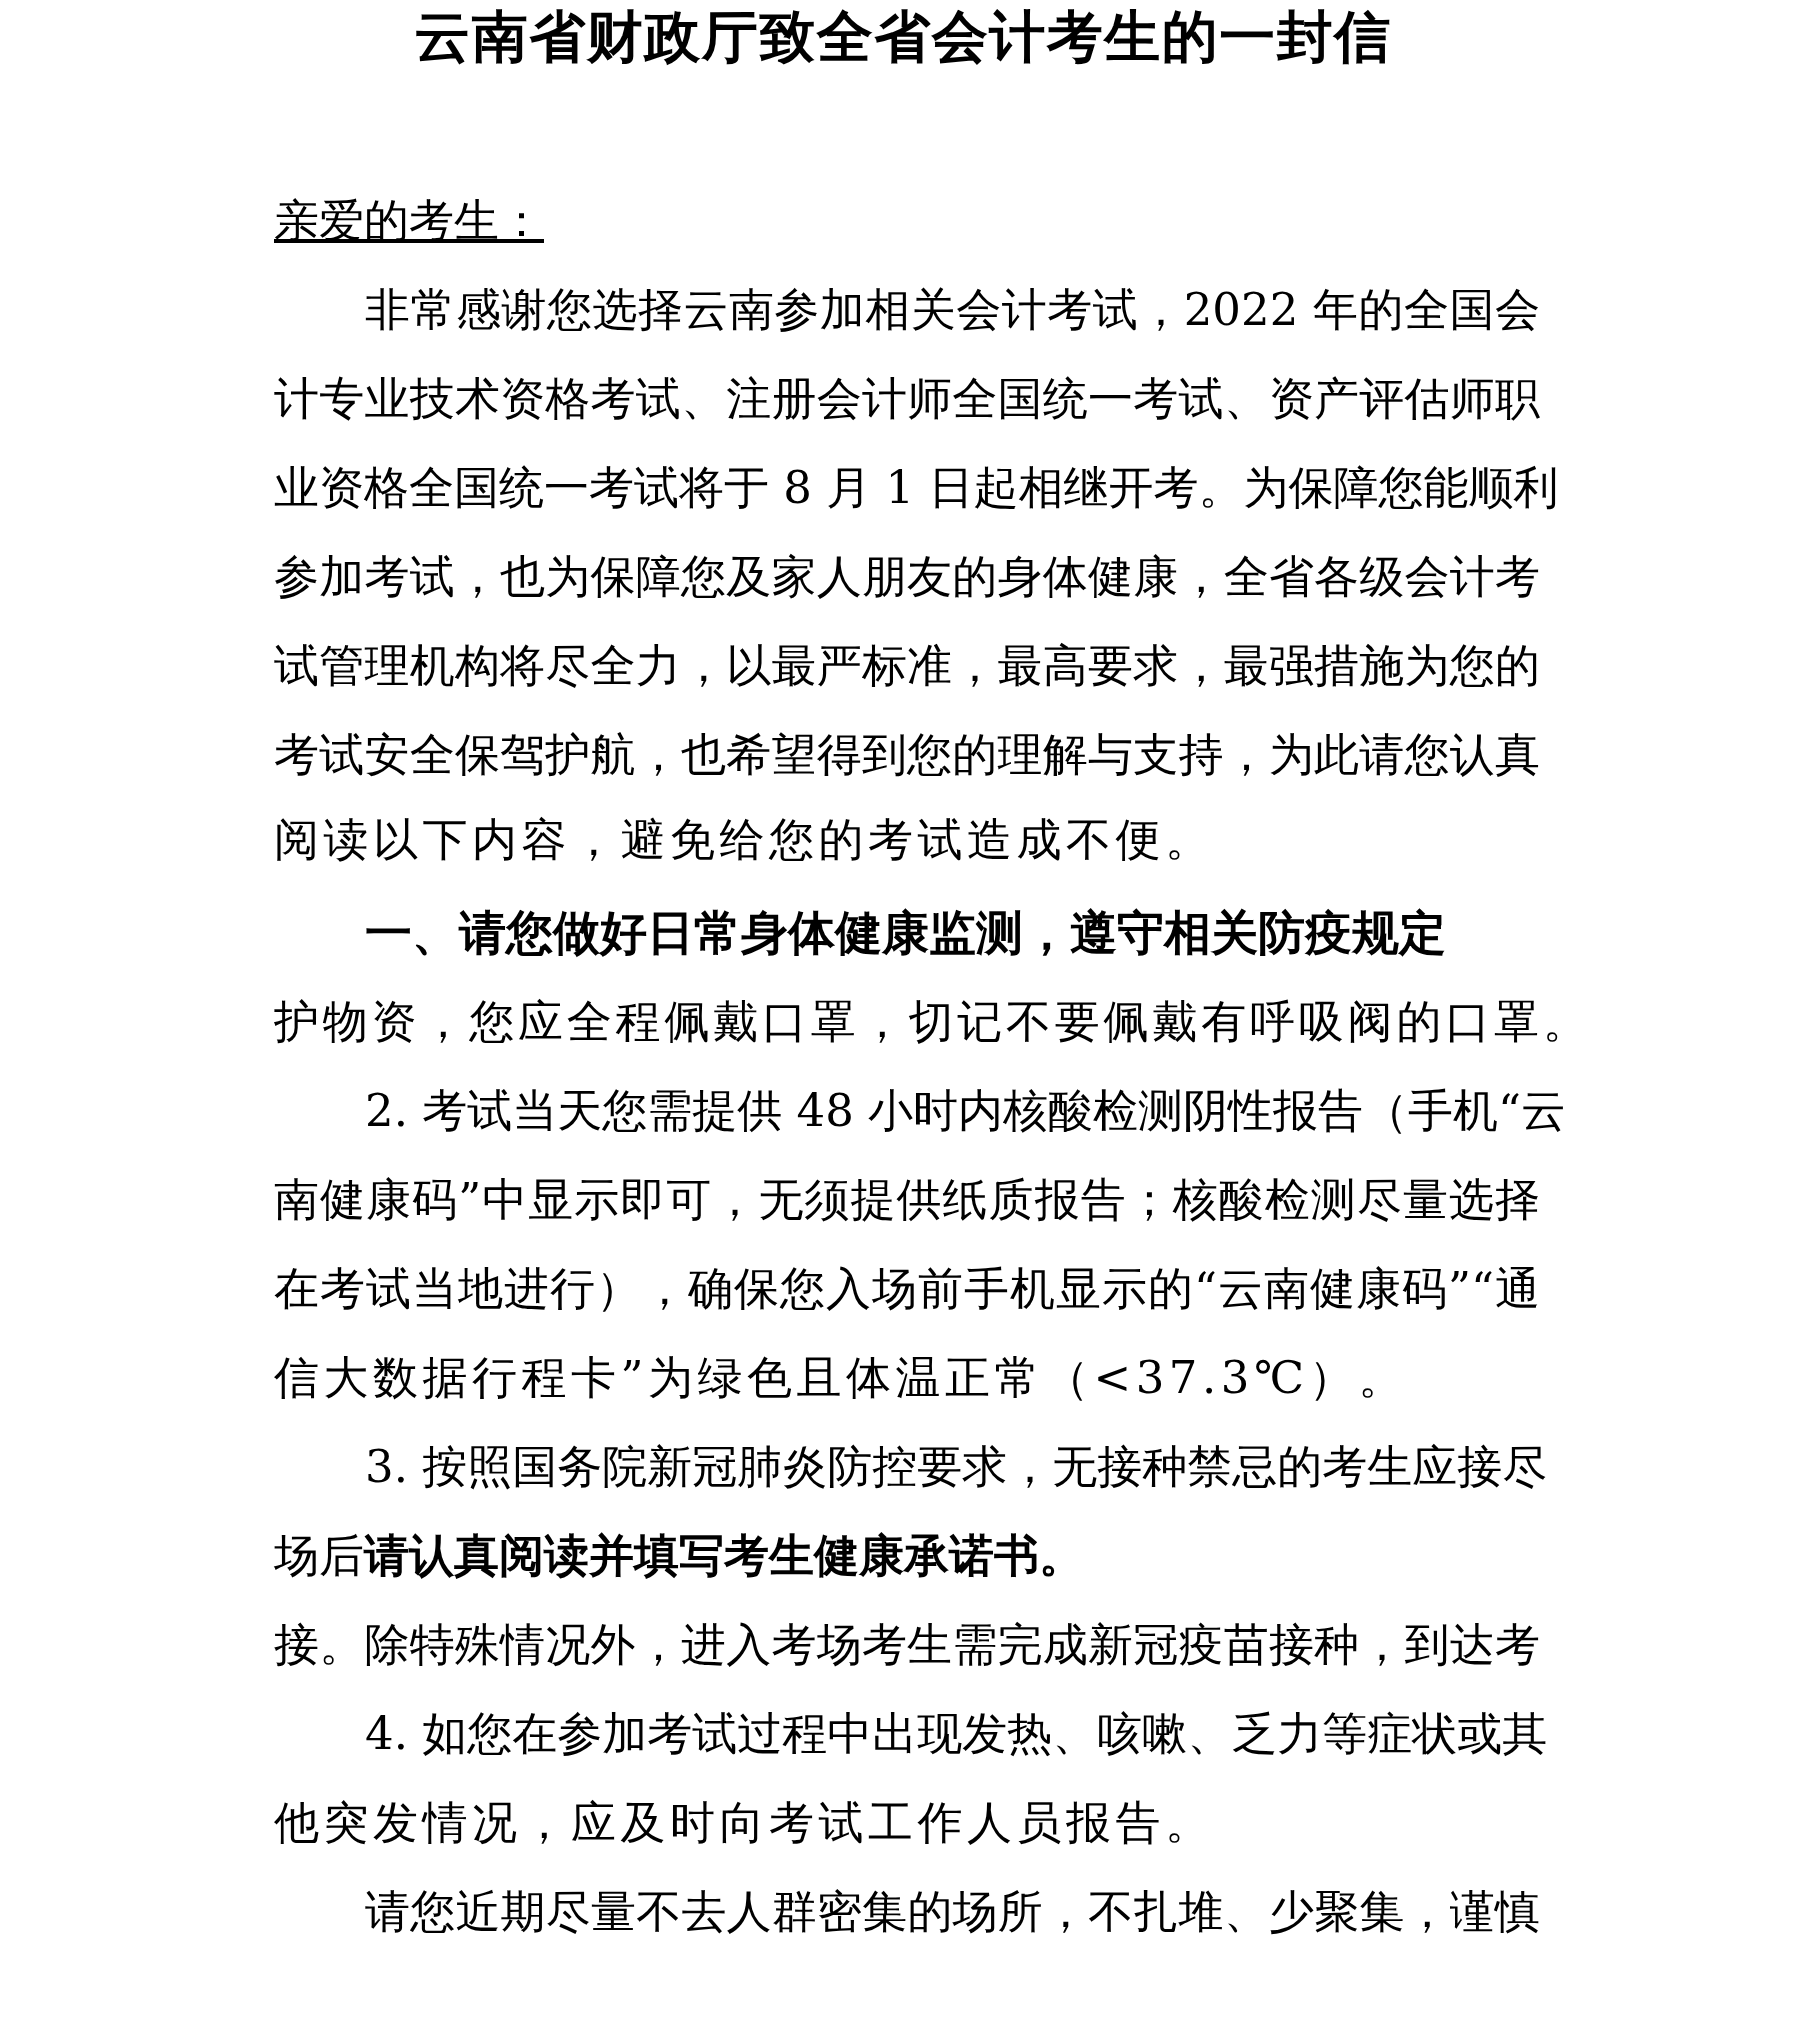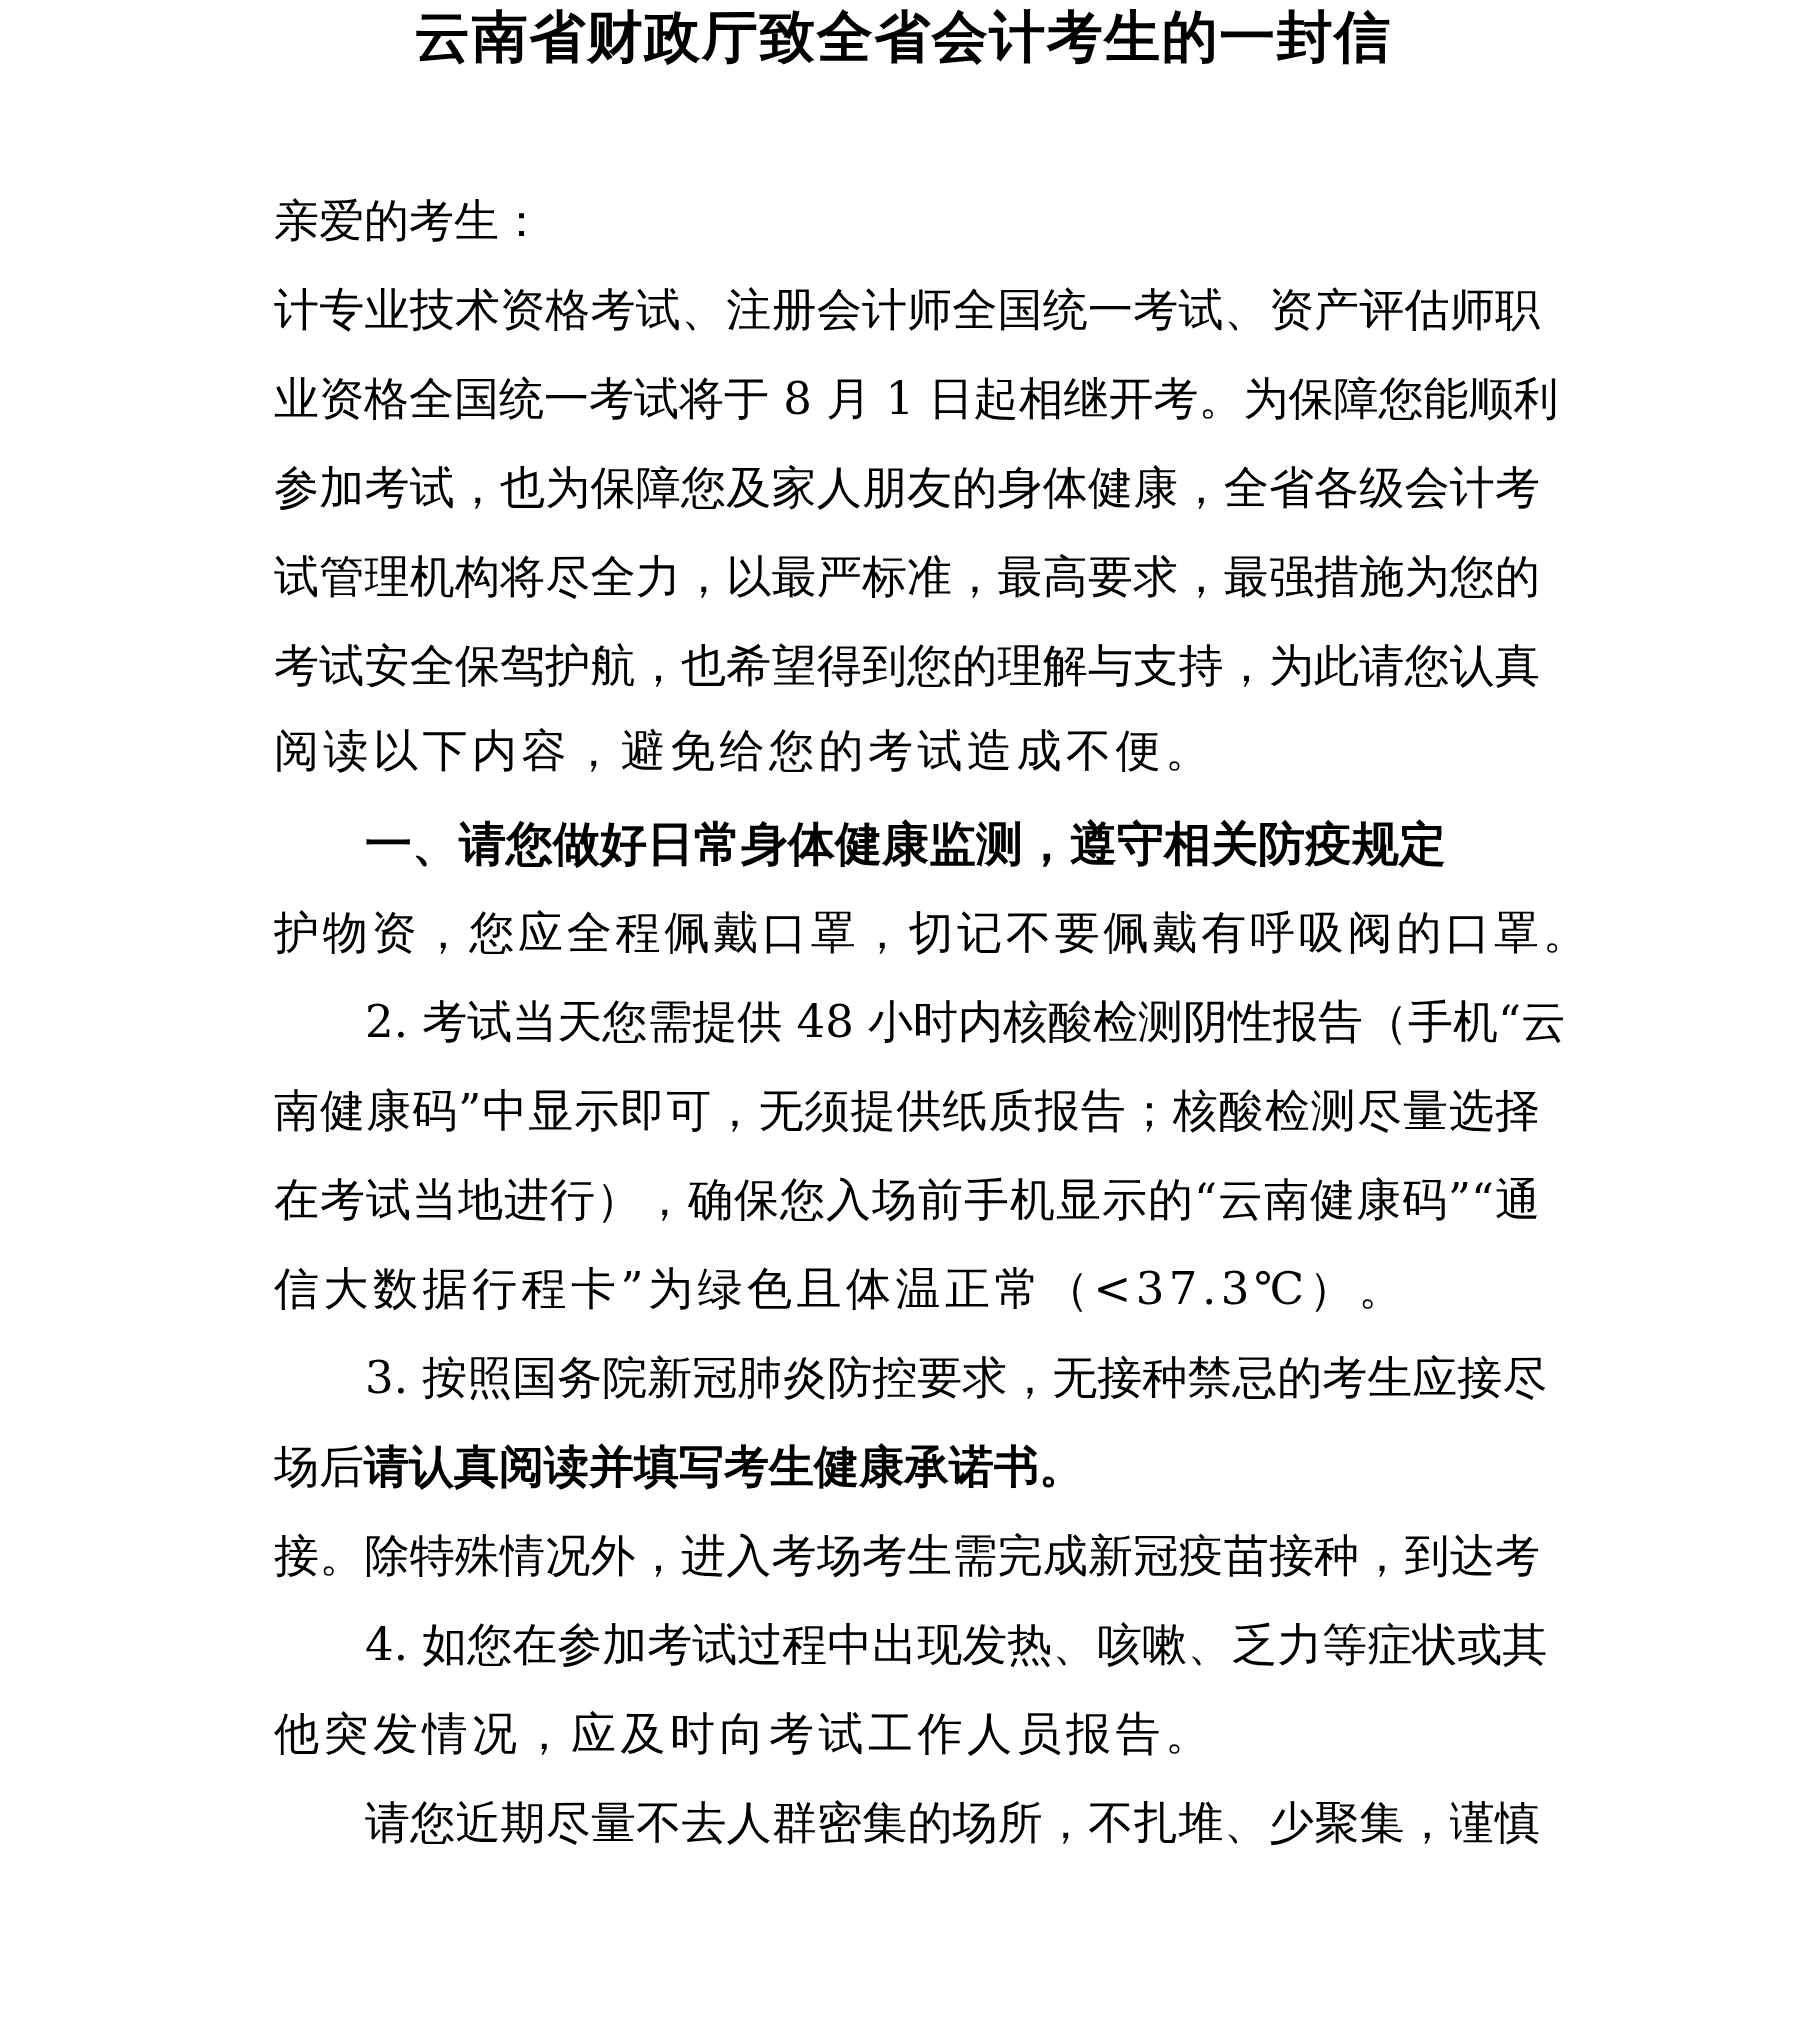--- a/index.html
+++ b/index.html
@@ -59,34 +59,36 @@
     font-family: "DejaVu Sans", "Liberation Sans", sans-serif;
     font-weight: bold;
   }
   .heading {
     font-family: "DejaVu Sans", "Liberation Sans", sans-serif;
     font-weight: bold;
     font-size: 47px;
   }
   .salutation {
     margin-bottom: 0;
+    text-decoration: underline;
   }
 </style>
 </head>
 <body>
 
 <div class="page">
 
   <h1 class="title">云南省财政厅致全省会计考生的一封信</h1>
 
   <div class="body-text">
 
     <div class="line salutation">亲爱的考生：</div>
 
     <div>
+      <div class="line justify indent">非常感谢您选择云南参加相关会计考试，2022 年的全国会</div>
       <div class="line justify">计专业技术资格考试、注册会计师全国统一考试、资产评估师职</div>
       <div class="line justify">业资格全国统一考试将于 8 月 1 日起相继开考。为保障您能顺利</div>
       <div class="line justify">参加考试，也为保障您及家人朋友的身体健康，全省各级会计考</div>
       <div class="line justify">试管理机构将尽全力，以最严标准，最高要求，最强措施为您的</div>
       <div class="line justify">考试安全保驾护航，也希望得到您的理解与支持，为此请您认真</div>
       <div class="line" style="letter-spacing:4.5px;font-family:Liberation Mono, monospace;">阅读以下内容，避免给您的考试造成不便。</div>
     </div>
 
     <div class="line heading indent">一、请您做好日常身体健康监测，遵守相关防疫规定</div>
 

